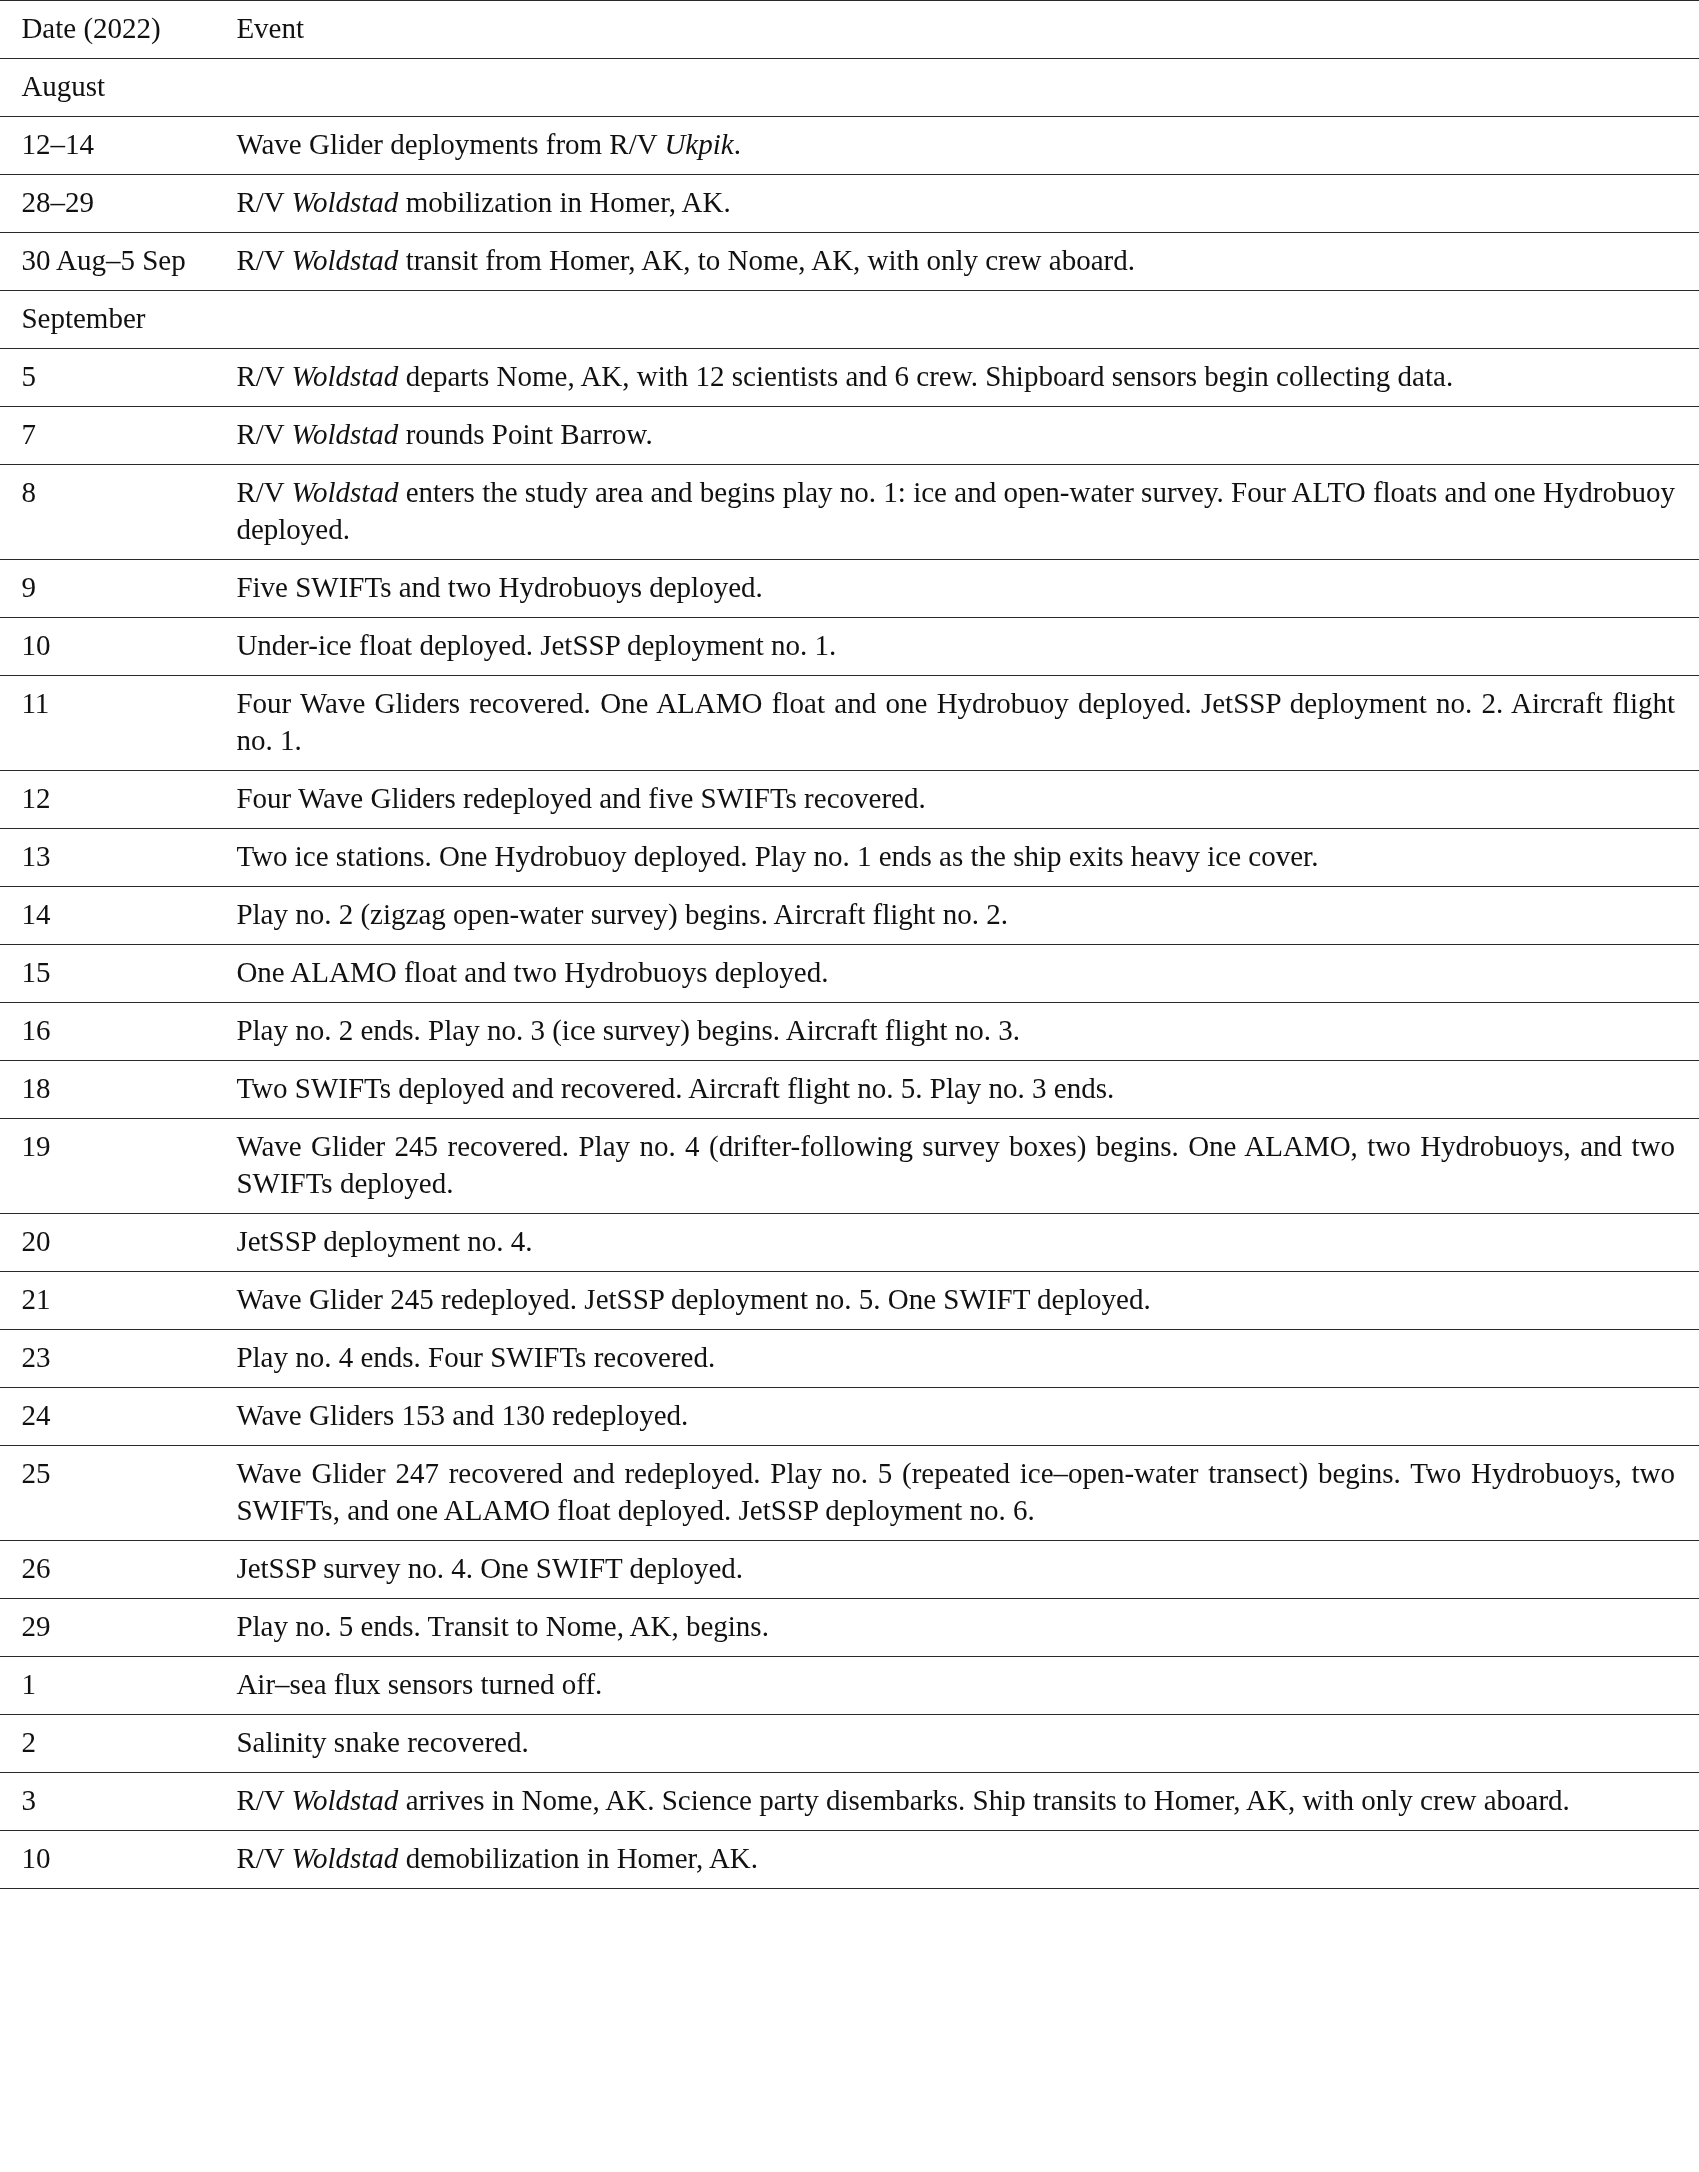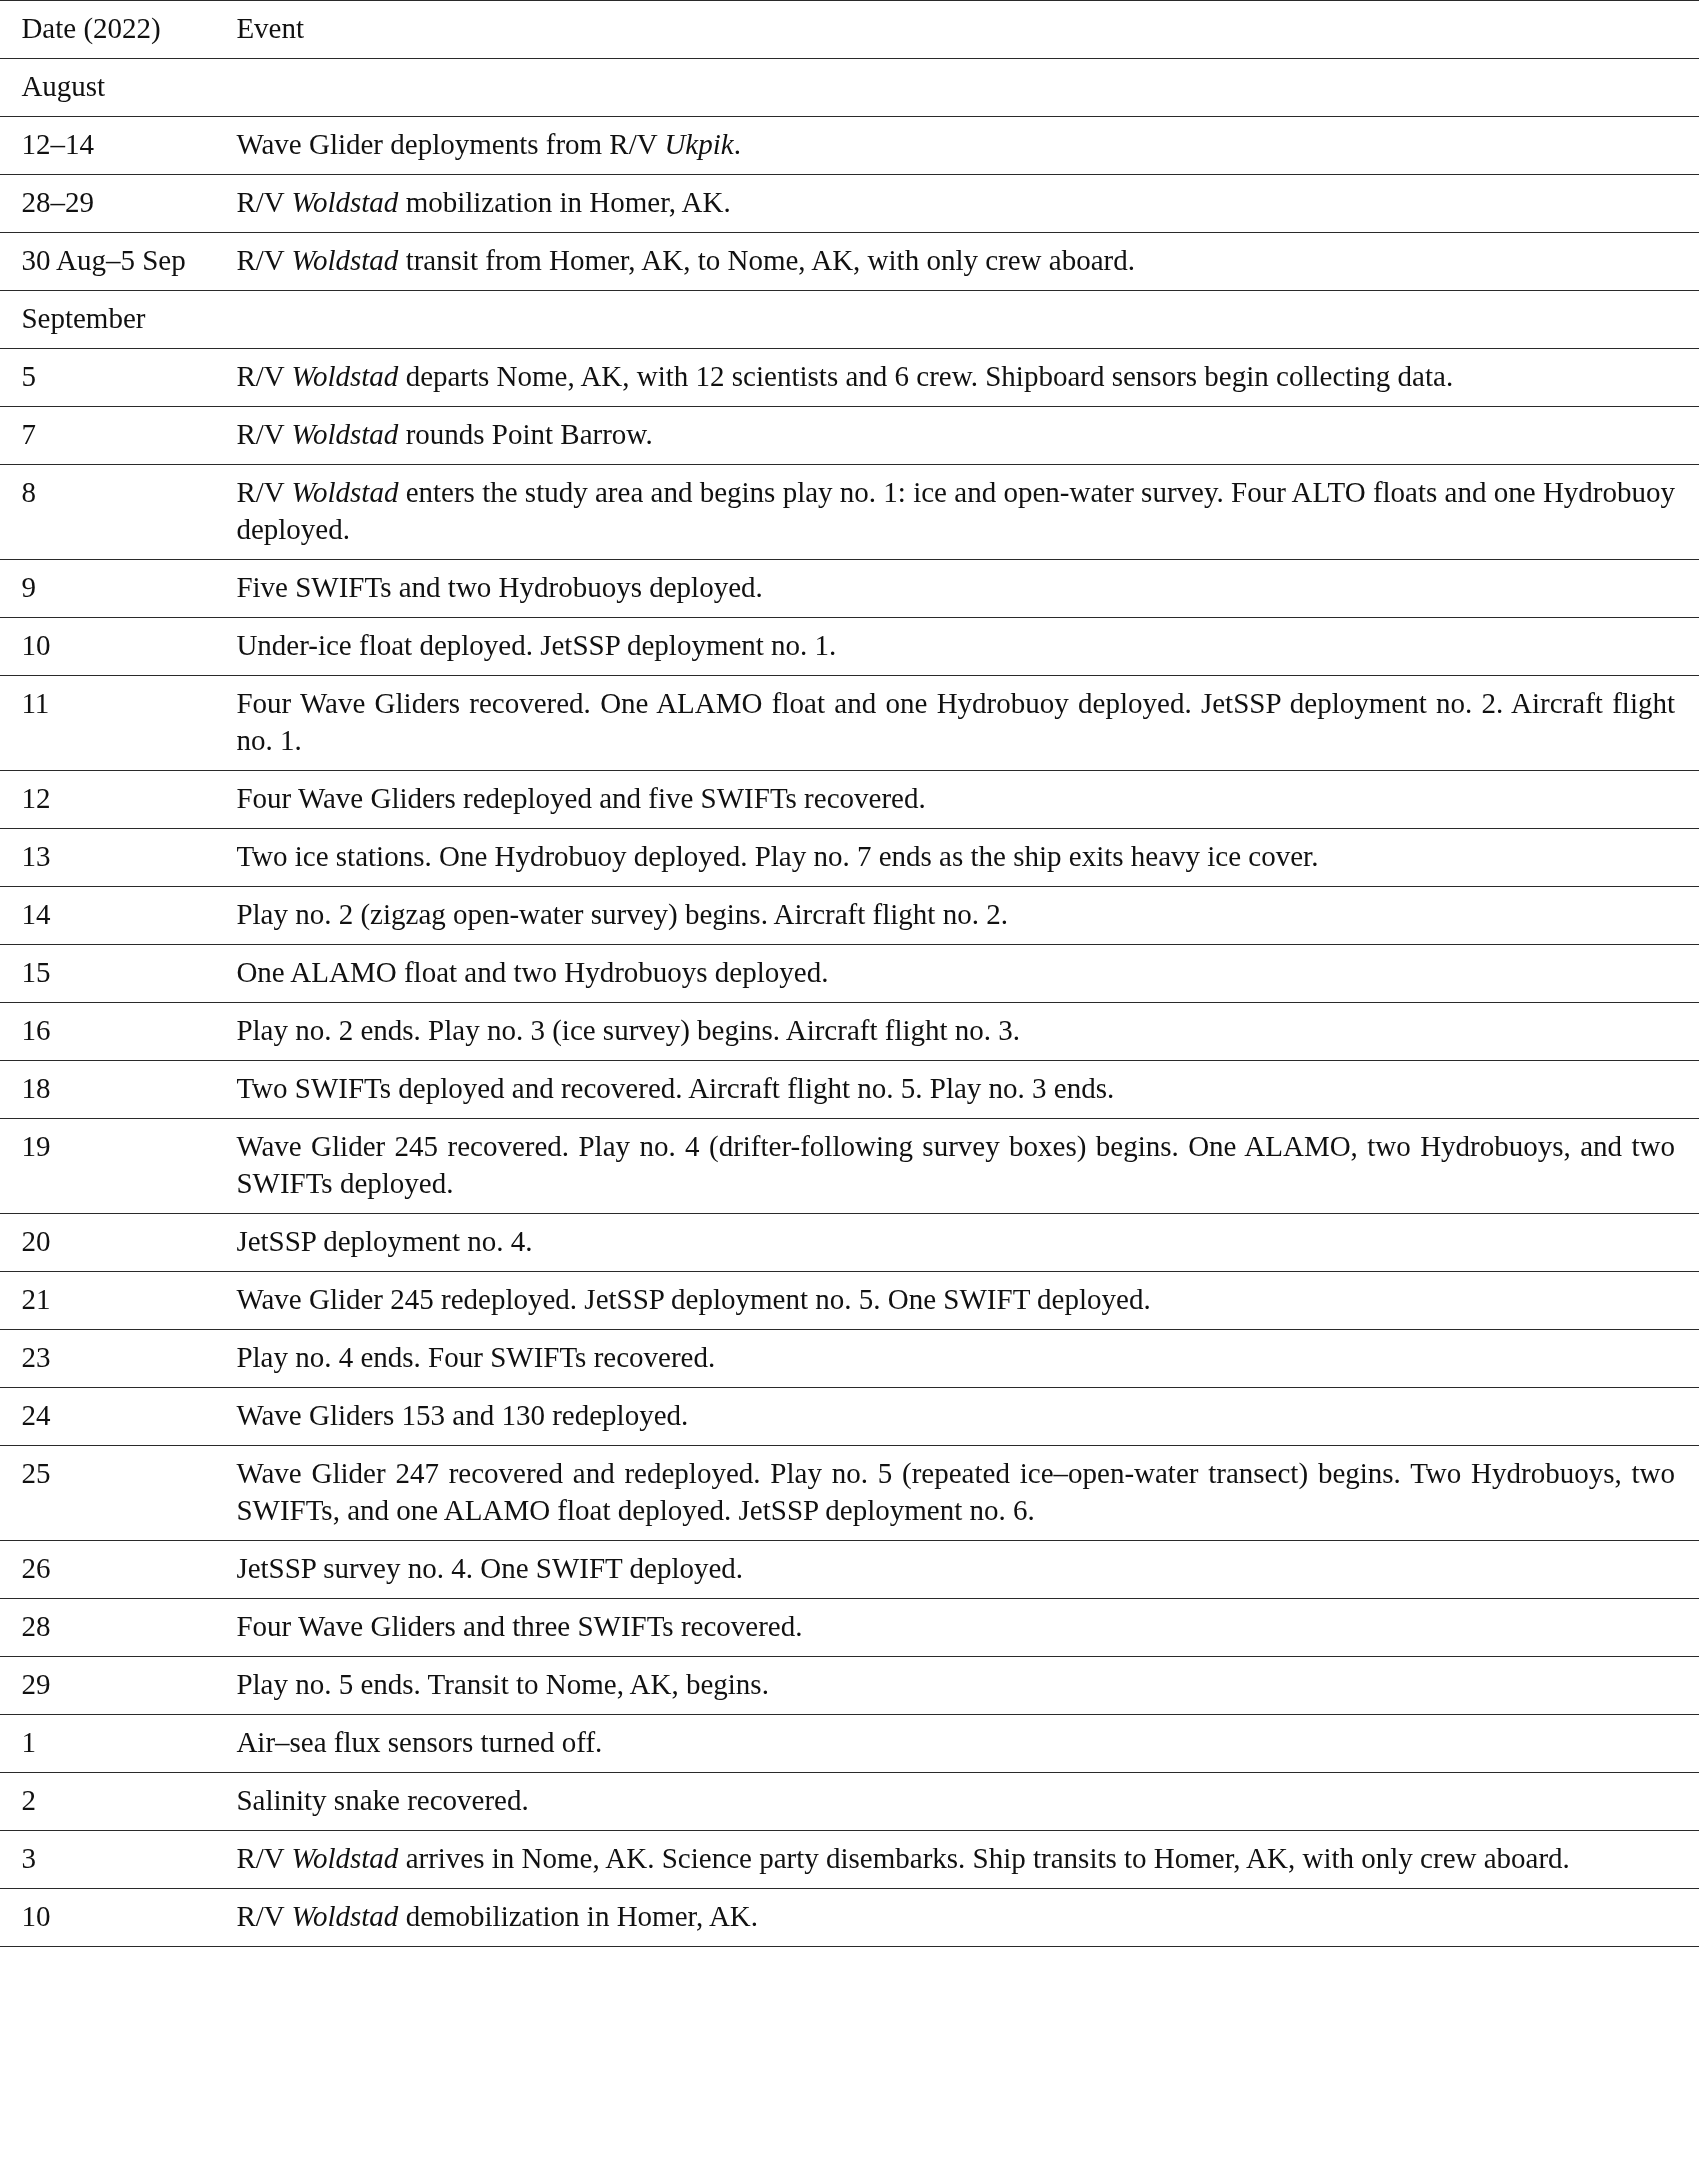--- a/index.html
+++ b/index.html
@@ -137,21 +137,21 @@
         </td>
     <td class="c-event">
           <div class="cell-inner"><span>Four Wave Gliders redeployed and five SWIFTs recovered.</span></div>
         </td>
   </tr>
       <tr>
     <td class="c-date">
           <div class="cell-inner">13</div>
         </td>
     <td class="c-event">
-          <div class="cell-inner"><span>Two ice stations. One Hydrobuoy deployed. Play no. 7 ends as the ship exits heavy ice cover.</span></div>
+          <div class="cell-inner"><span>Two ice stations. One Hydrobuoy deployed. Play no. 1 ends as the ship exits heavy ice cover.</span></div>
         </td>
   </tr>
       <tr>
     <td class="c-date">
           <div class="cell-inner">14</div>
         </td>
     <td class="c-event">
           <div class="cell-inner"><span>Play no. 2 (zigzag open-water survey) begins. Aircraft flight no. 2.</span></div>
         </td>
   </tr>
@@ -226,28 +226,20 @@
     <td class="c-event">
           <div class="cell-inner"><span>Wave Glider 247 recovered and redeployed. Play no. 5 (repeated ice–open-water transect) begins. Two Hydrobuoys, two SWIFTs, and one ALAMO float deployed. JetSSP deployment no. 6.</span></div>
         </td>
   </tr>
       <tr>
     <td class="c-date">
           <div class="cell-inner">26</div>
         </td>
     <td class="c-event">
           <div class="cell-inner"><span>JetSSP survey no. 4. One SWIFT deployed.</span></div>
-        </td>
-  </tr>
-      <tr>
-    <td class="c-date">
-          <div class="cell-inner">28</div>
-        </td>
-    <td class="c-event">
-          <div class="cell-inner"><span>Four Wave Gliders and three SWIFTs recovered.</span></div>
         </td>
   </tr>
       <tr>
     <td class="c-date">
           <div class="cell-inner">29</div>
         </td>
     <td class="c-event">
           <div class="cell-inner"><span>Play no. 5 ends. Transit to Nome, AK, begins.</span></div>
         </td>
   </tr>

